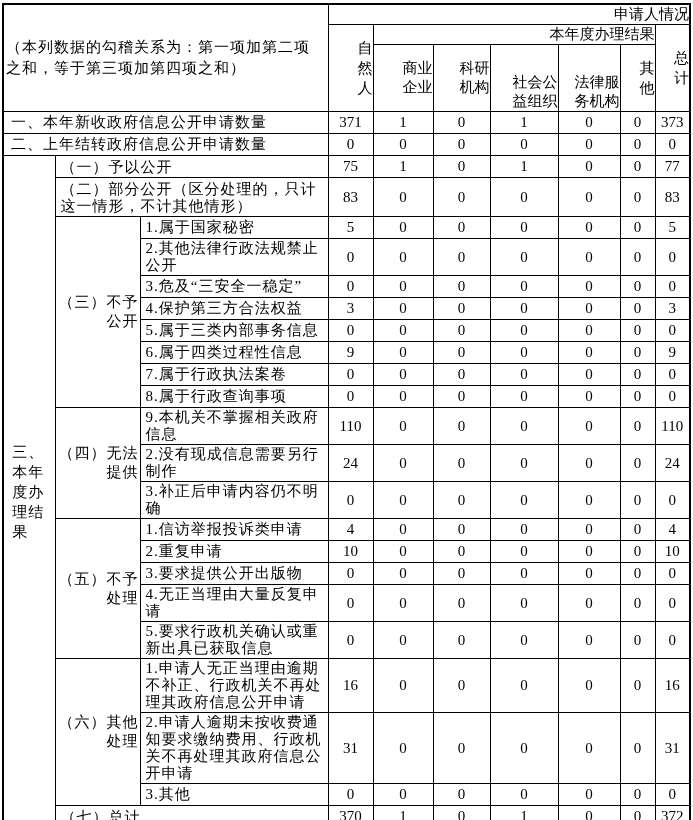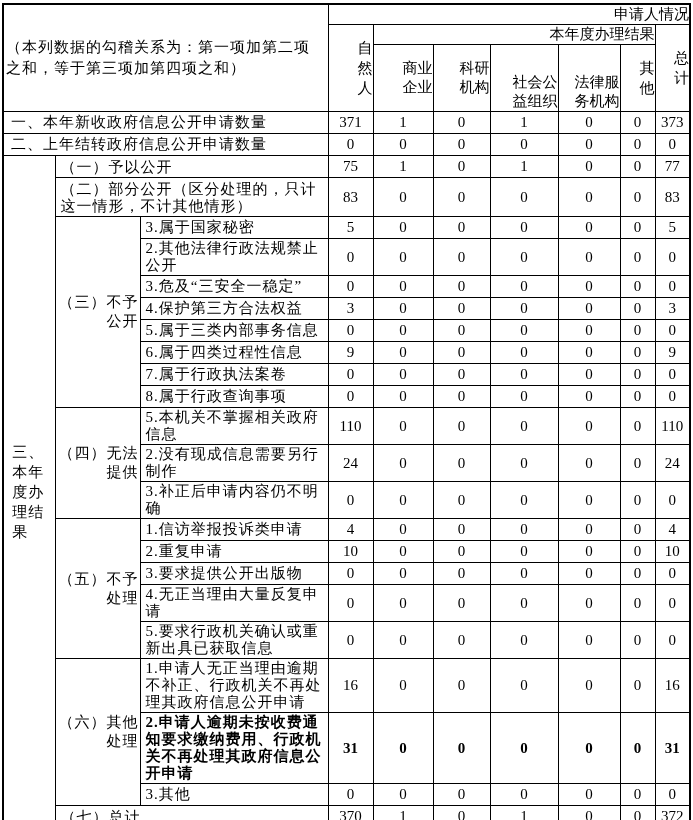--- a/index.html
+++ b/index.html
@@ -12,21 +12,21 @@
   .lbl2{letter-spacing:1px;padding:3px 2px 1px 5px;}
   .lbl{letter-spacing:1px;padding:1px 2px 1px 5px;}
   .grp{text-align:center;}
   .gw{display:inline-block;width:82px;letter-spacing:1px;text-align:right;line-height:19px;}
   .vcol{text-align:center;}
   .vtx{display:inline-block;width:34px;letter-spacing:1px;text-align:left;line-height:20px;}
   .w1{display:inline-block;width:16px;line-height:20px;}
   .w2{display:inline-block;width:32px;}
   .w3{display:inline-block;width:48px;margin-top:28px;}
   .hr1{height:19px;}.hr2{height:20px;}.hr3{height:42px;}
-  .rh1{height:22px;}.rh2{height:36px;}.rh3{height:52px;}.rh4{height:68px;font-weight:bold;}
+  .rh1{height:22px;}.rh2{height:36px;}.rh3{height:52px;}.rh4{height:68px;}
 </style>
 </head>
 <body>
 
 <table>
   <colgroup>
     <col style="width:52px">
       <col style="width:85px">
       <col style="width:188px">
     <col style="width:45px">
@@ -92,21 +92,21 @@
   <td class="val">83</td>
         <td class="val">0</td>
         <td class="val">0</td>
         <td class="val">0</td>
         <td class="val">0</td>
         <td class="val">0</td>
         <td class="val">83</td>
       </tr>
   <tr class="rh1">
     <td class="grp" rowspan="8"><span class="gw">（三）不予公开</span></td>
-    <td class="lbl">3.属于国家秘密</td>
+    <td class="lbl">1.属于国家秘密</td>
   <td class="val">5</td>
         <td class="val">0</td>
         <td class="val">0</td>
         <td class="val">0</td>
         <td class="val">0</td>
         <td class="val">0</td>
         <td class="val">5</td>
       </tr>
   <tr class="rh2">
     <td class="lbl">2.其他法律行政法规禁止公开</td>
@@ -173,21 +173,21 @@
   <td class="val">0</td>
         <td class="val">0</td>
         <td class="val">0</td>
         <td class="val">0</td>
         <td class="val">0</td>
         <td class="val">0</td>
         <td class="val">0</td>
       </tr>
   <tr class="rh2">
     <td class="grp" rowspan="3"><span class="gw">（四）无法提供</span></td>
-    <td class="lbl">5.本机关不掌握相关政府信息</td>
+    <td class="lbl">9.本机关不掌握相关政府信息</td>
   <td class="val">110</td>
         <td class="val">0</td>
         <td class="val">0</td>
         <td class="val">0</td>
         <td class="val">0</td>
         <td class="val">0</td>
         <td class="val">110</td>
       </tr>
   <tr class="rh2">
     <td class="lbl">2.没有现成信息需要另行制作</td>

